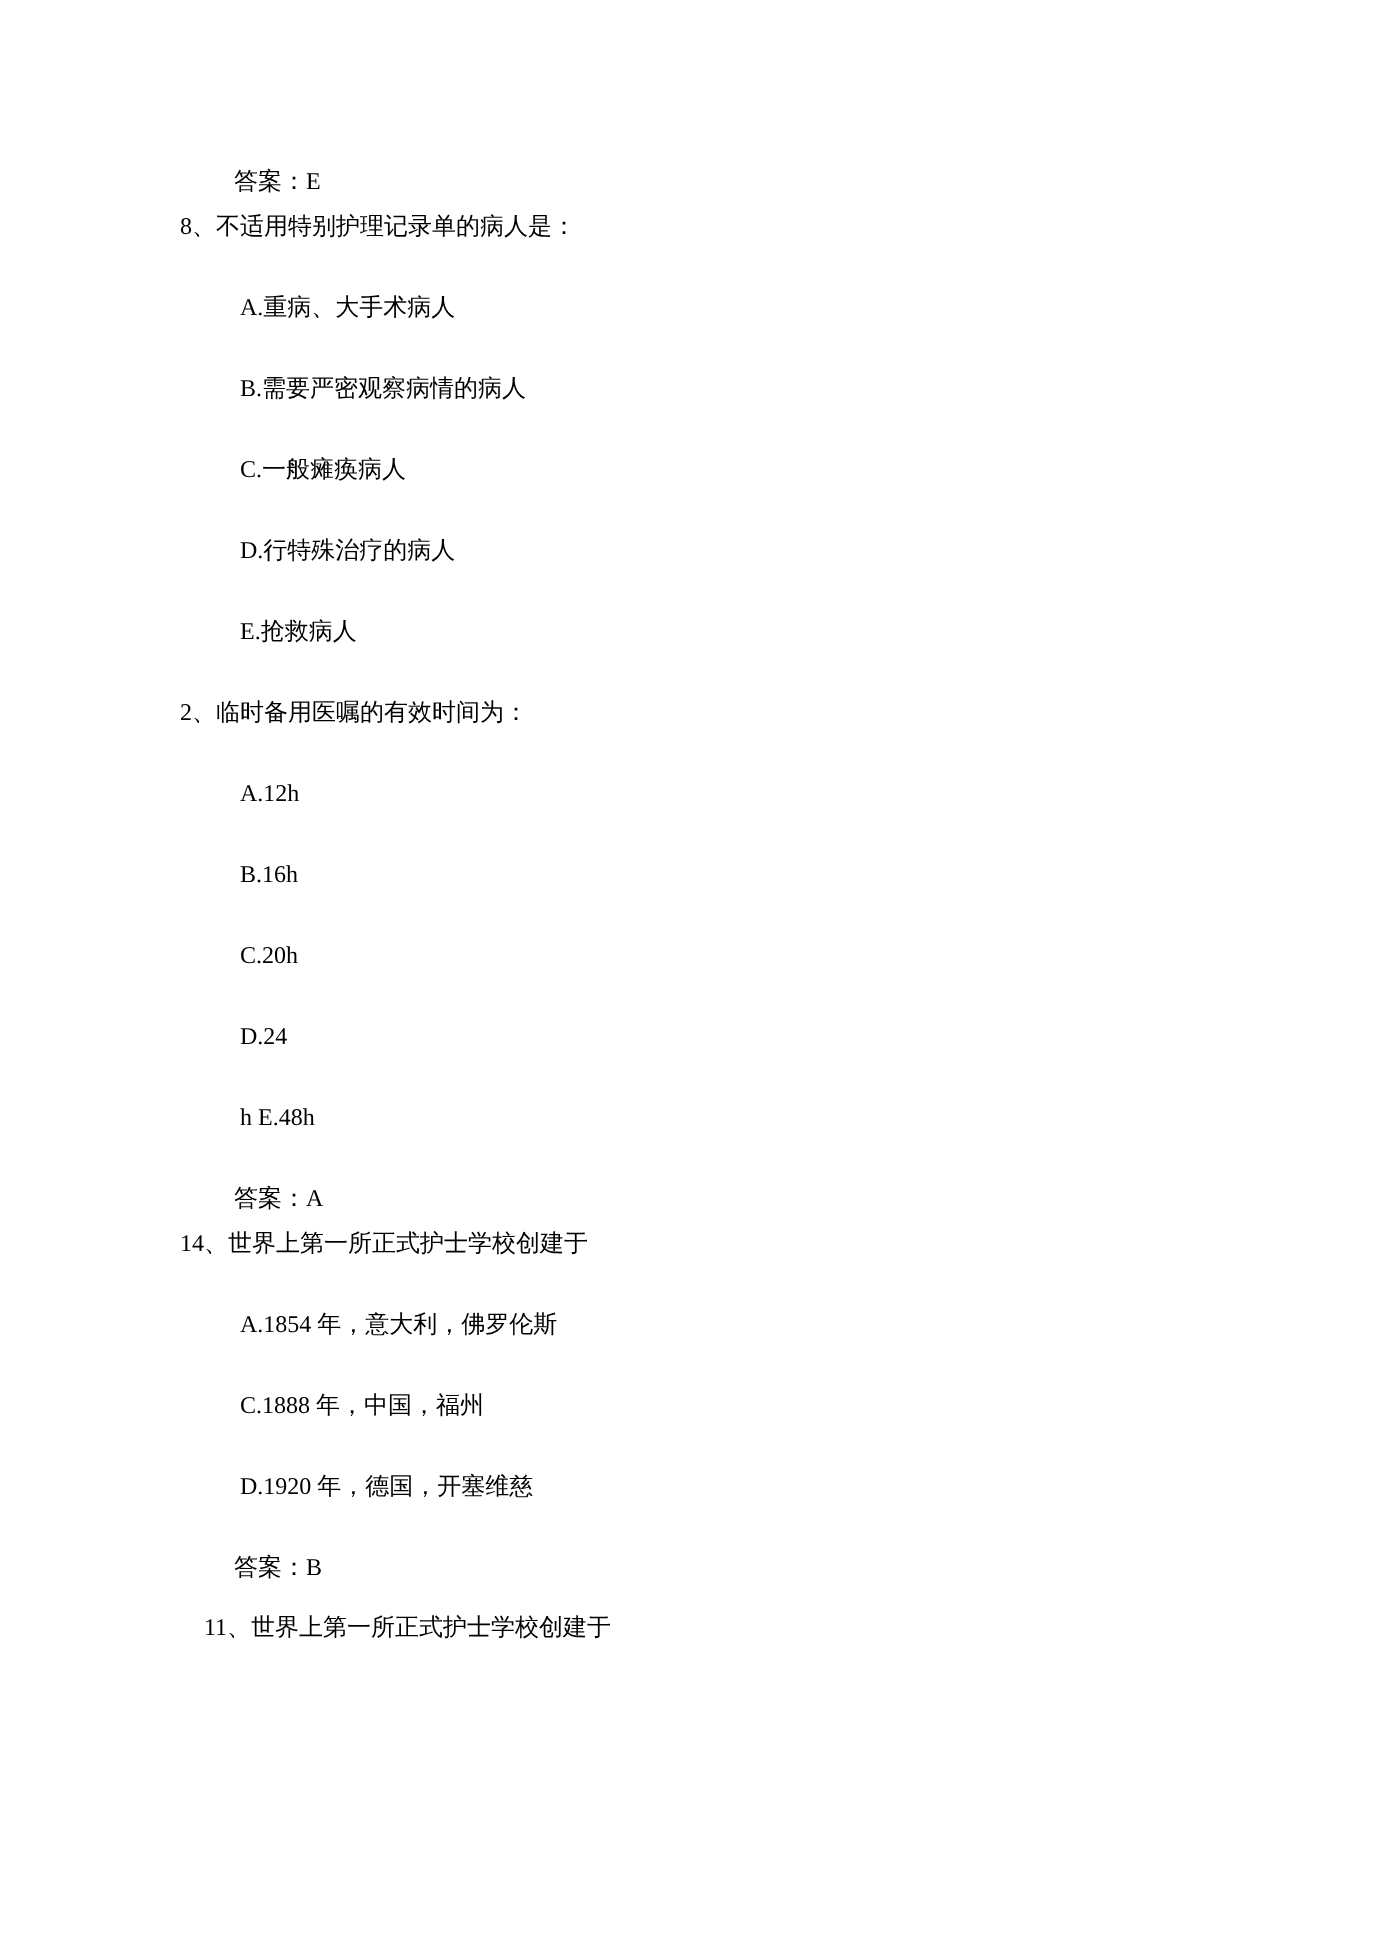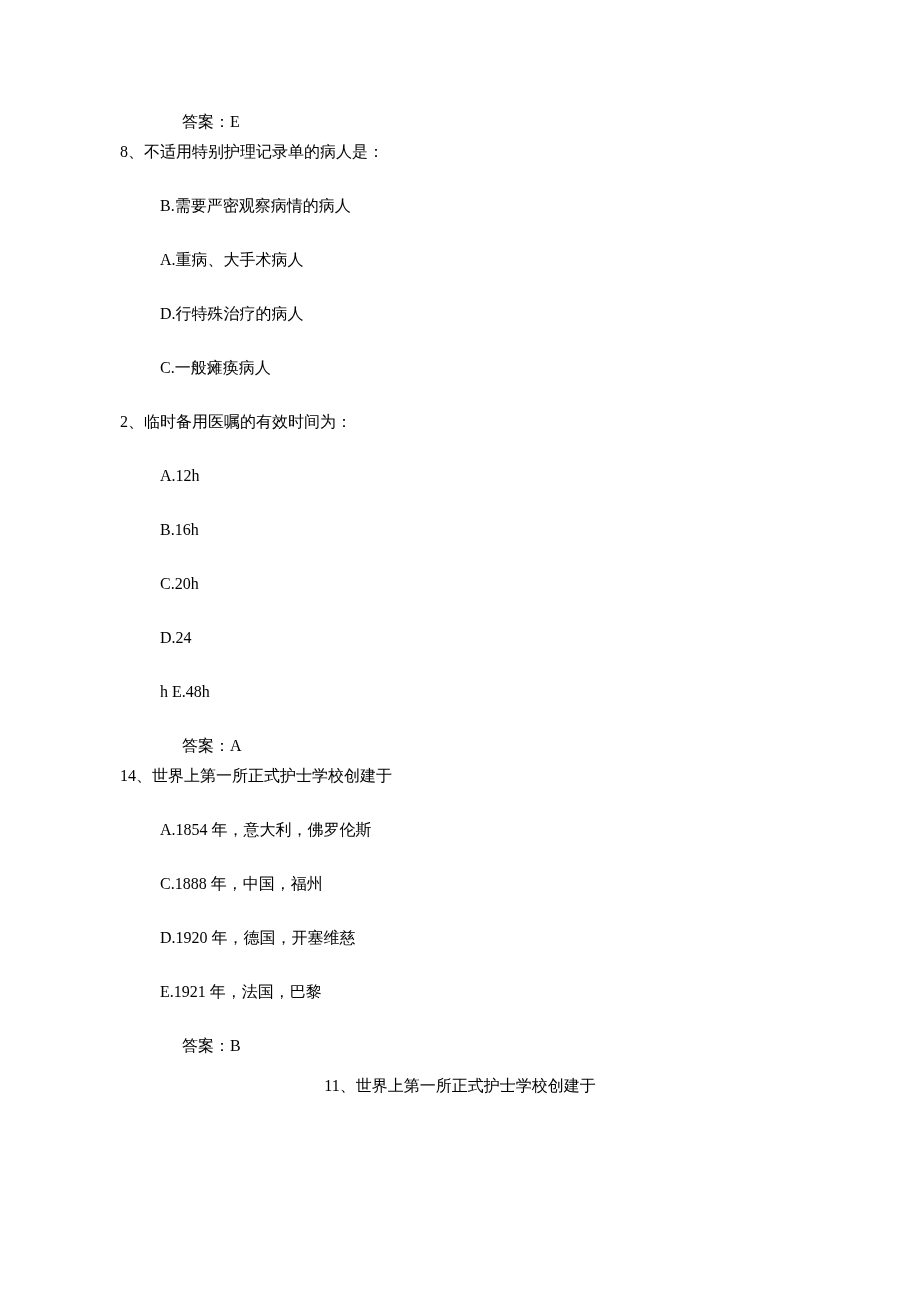--- a/index.html
+++ b/index.html
@@ -12,54 +12,53 @@
     line-height: 1.5;
     color: #000000;
   }
   .page {
     padding: 110px 120px 100px 120px;
   }
   .option {
     margin: 0 0 30px 40px;
   }
   .answer {
-    margin: 0 0 6px 62px;
+    margin: 0 0 6px 36px;
   }
   .question {
     margin: 0 0 30px 0;
     font-family: Liberation Serif, serif;
   }
   .last-line {
     margin: 16px;
-    text-align: center;
   }
 </style>
 </head>
 <body>
 
 <div class="page">
 
   <p class="answer">答案：E</p>
 
   <p class="question">8、不适用特别护理记录单的病人是：</p>
+  <p class="option">A.重病、大手术病人</p>
   <p class="option">B.需要严密观察病情的病人</p>
-  <p class="option">A.重病、大手术病人</p>
+  <p class="option">C.一般瘫痪病人</p>
   <p class="option">D.行特殊治疗的病人</p>
-  <p class="option">C.一般瘫痪病人</p>
+  <p class="option">E.抢救病人</p>
 
   <p class="question">2、临时备用医嘱的有效时间为：</p>
   <p class="option">A.12h</p>
   <p class="option">B.16h</p>
   <p class="option">C.20h</p>
   <p class="option">D.24</p>
   <p class="option">h E.48h</p>
   <p class="answer">答案：A</p>
 
   <p class="question">14、世界上第一所正式护士学校创建于</p>
   <p class="option">A.1854 年，意大利，佛罗伦斯</p>
   <p class="option">C.1888 年，中国，福州</p>
   <p class="option">D.1920 年，德国，开塞维慈</p>
-  <p class="option">E.1921 年，法国，巴黎</p>
   <p class="answer">答案：B</p>
 
   <p class="last-line">11、世界上第一所正式护士学校创建于</p>
 
 </div>
 
 </body></html>

